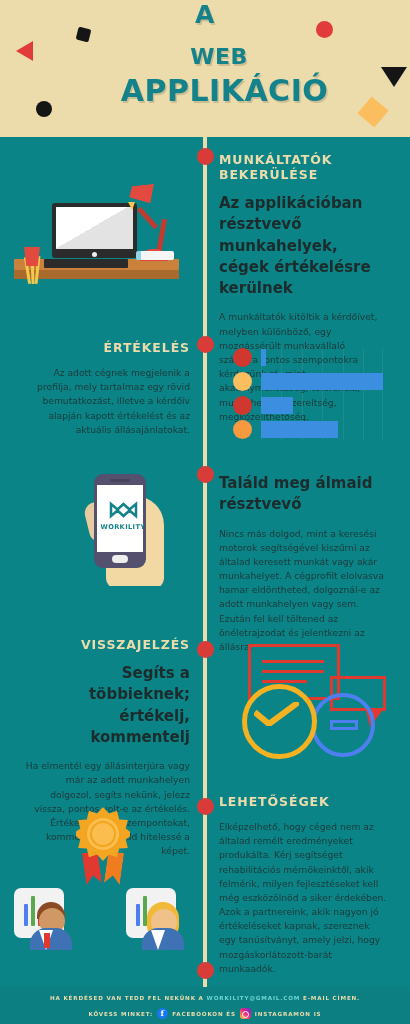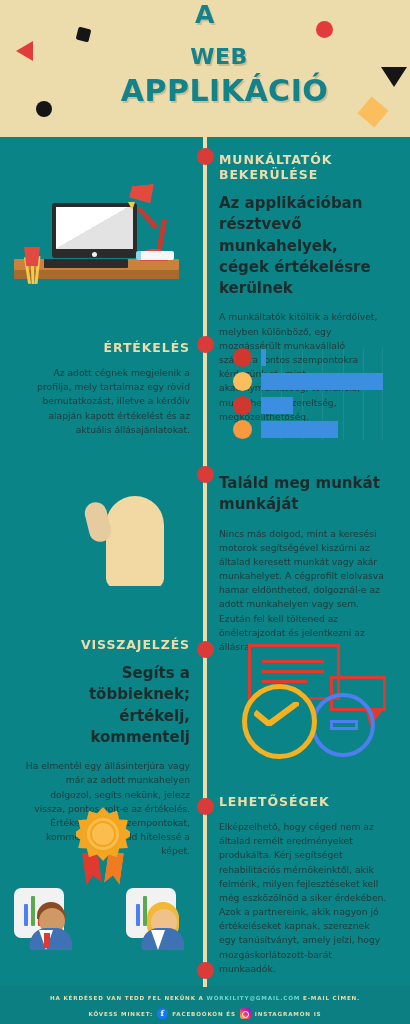--- a/index.html
+++ b/index.html
@@ -479,24 +479,34 @@
         <div class="chart-dot" style="background: rgb(247, 153, 63);"></div>
         <div class="chart-bar" style="width: 76.86px; background: rgb(60, 142, 224);"></div>
       </div>
     </div>
   </div>
 
   <div class="section">
     <div class="phone-wrap">
       <div class="hand"></div>
       <div class="thumb"></div>
+      <div class="phone-body">
+        <div class="phone-speaker"></div>
+        <div class="phone-screen">
+          <svg class="logo-mark" viewBox="0 0 58 38">
+            <path d="M4 6 L4 30 L17 19 L29 30 L41 19 L54 30 L54 6 L41 17 L29 6 L17 17 Z" fill="none" stroke="#14828a" stroke-width="5" stroke-linejoin="miter"></path>
+          </svg>
+          <div class="logo-text">WORKILITY</div>
+        </div>
+        <div class="phone-home"></div>
+      </div>
     </div>
 
     <div class="sec-text align-left" style="left:219px; top:462px; width:168px;">
-      <div class="sec-sub">Találd meg munkát munkáját</div>
+      <div class="sec-sub">Találd meg álmaid résztvevő</div>
       <div class="sec-body">Nincs más dolgod, mint a keresési motorok segítségével kiszűrni az általad keresett munkát vagy akár munkahelyet. A cégprofilt elolvasva hamar eldöntheted, dolgoznál-e az adott munkahelyen vagy sem. Ezután fel kell töltened az önéletrajzodat és jelentkezni az állásra.</div>
     </div>
   </div>
 
   <div class="section">
     <div class="sec-text align-right" style="left:22px; top:637px; width:168px;">
       <div class="sec-title">VISSZAJELZÉS</div>
       <div class="sec-sub">Segíts a többieknek; értékelj, kommentelj</div>
       <div class="sec-body">Ha elmentél egy állásinterjúra vagy már az adott munkahelyen dolgozol, segíts nekünk, jelezz vissza, pontos volt-e az értékelés. Értékeld te is a szempontokat, kommentelj és tedd hitelessé a képet.</div>
     </div>

